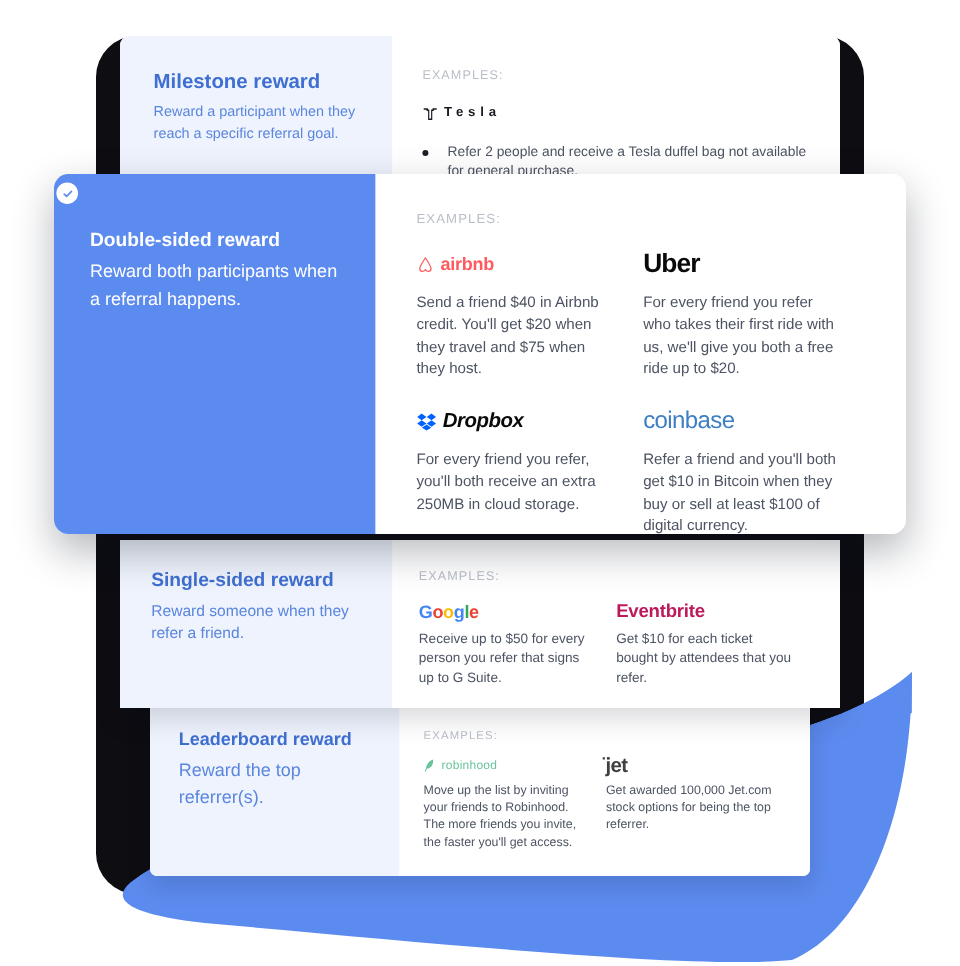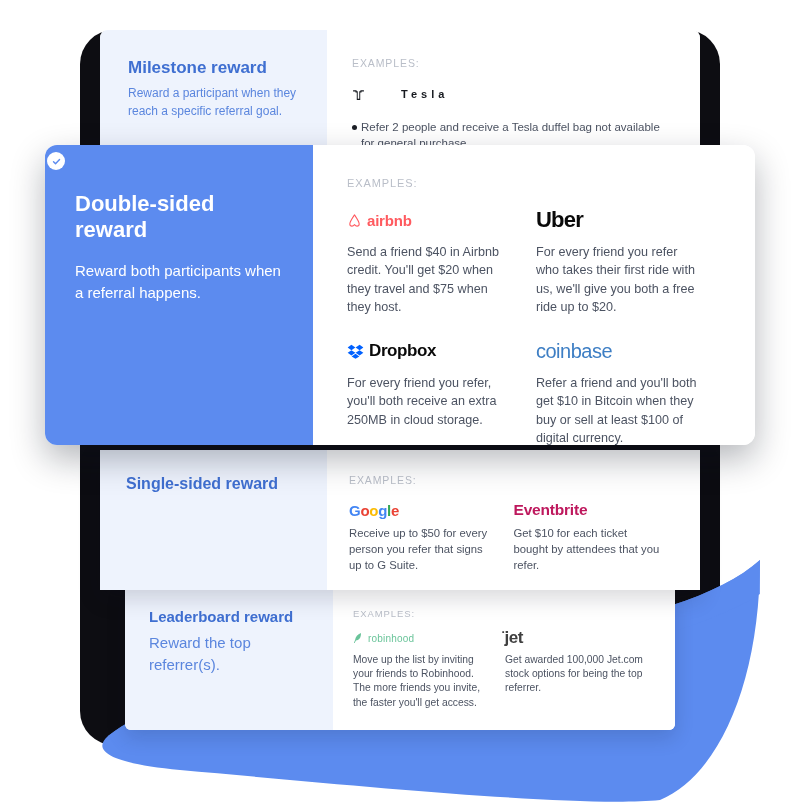--- a/index.html
+++ b/index.html
@@ -82,41 +82,41 @@
   #card-milestone{
     left:100px; top:30px;
     width:600px; height:235px;
     border-radius:8px 8px 0 0;
     z-index:2;
   }
   #card-milestone .left{ flex:0 0 227px; padding-top:28px; }
   #card-milestone .card-title{ font-size:17px; }
   #card-milestone .card-desc{ font-size:12px; }
   #card-milestone .right{ padding-left:25px; padding-top:27px; }
-  .bullet-row{ display:flex; gap:4px; margin-top:14px; }
+  .bullet-row{ display:flex; gap:16px; margin-top:14px; }
   .bullet-dot{
     width:5px;height:5px;border-radius:50%;
     background:#1c1f26; margin-top:6px; flex:0 0 5px;
   }
   .bullet-row .ex-text{ font-size:11.5px; max-width:330px; }
 
   
   #card-double{
     left:45px; top:145px;
     width:710px; height:300px;
     border-radius:12px;
     z-index:6;
     box-shadow:0 14px 34px rgba(10,15,30,.30);
   }
   #card-double .left{
     flex:0 0 268px;
     background:#5c8bef;
     padding:46px 30px 30px 30px;
   }
-  #card-double .card-title{ color:#ffffff; font-size:22px; margin-bottom:16px; }
+  #card-double .card-title{ color:#ffffff; font-size:16px; margin-bottom:6px; }
   #card-double .card-desc{ color:#ffffff; font-size:15px; line-height:1.5; }
   #card-double .right{ padding:32px 30px 24px 34px; }
   #card-double .examples-label{ font-size:11px; margin-bottom:18px; }
   #card-double .ex-grid{ gap:0; }
   #card-double .ex-cell{ width:50%; padding-right:22px; margin-bottom:22px; }
   #card-double .ex-logo{ height:26px; margin-bottom:10px; }
   #card-double .ex-text{ font-size:12.6px; line-height:1.45; }
 
   .check-badge{
     position:absolute;
@@ -157,27 +157,27 @@
   #card-leader .card-desc{ font-size:15px; }
   #card-leader .right{ padding:22px 18px 16px 20px; }
   #card-leader .examples-label{ font-size:9.5px; margin-bottom:10px; }
   #card-leader .ex-cell{ width:50%; padding-right:14px; }
   #card-leader .ex-logo{ height:18px; margin-bottom:6px; }
   #card-leader .ex-text{ font-size:10.3px; line-height:1.38; }
 
   
   .logo-airbnb{ color:#ff5a5f; font-size:15px; font-weight:bold; letter-spacing:-.2px; }
   .logo-uber{ color:#0a0a0a; font-size:22px; font-weight:bold; letter-spacing:-.8px; }
-  .logo-dropbox{ color:#0a0a0a; font-size:17px; font-weight:bold; letter-spacing:-.4px; }
+  .logo-dropbox{ color:#0a0a0a; font-size:17px; font-weight:bold; letter-spacing:-.4px;font-style:italic; }
   .logo-coinbase{ color:#3d7ec4; font-size:20px; letter-spacing:-.5px; }
   .logo-google{ font-size:15px; font-weight:bold; letter-spacing:-.3px; }
   .logo-eventbrite{ color:#be185d; font-size:15.5px; font-weight:bold; letter-spacing:-.2px; }
   .logo-robinhood{ color:#6ac49a; font-size:10px; letter-spacing:.2px; }
   .logo-jet{ color:#404040; font-size:17px; font-weight:bold; letter-spacing:-.5px; }
-  .logo-tesla{ color:#171a20; font-size:11px; letter-spacing:4px; font-weight:bold;margin-left:31px; }
+  .logo-tesla{ color:#171a20; font-size:11px; letter-spacing:4px; font-weight:bold; }
   .logo-mark{ margin-right:5px; display:inline-flex; align-items:center; }
 </style>
 </head>
 <body>
 
 <div id="stage">
 
   <div class="dark-frame"></div>
 
   <div class="blue-wing">
@@ -207,20 +207,21 @@
       <div class="bullet-row">
         <span class="bullet-dot"></span>
         <span class="ex-text">Refer 2 people and receive a Tesla duffel bag not available for general purchase.</span>
       </div>
     </div>
   </div>
 
   <div class="card" id="card-single">
     <div class="left">
       <div class="card-title">Single-sided reward</div>
+      <div class="card-desc">Reward someone when they refer a friend.</div>
     </div>
     <div class="right">
       <div class="examples-label">EXAMPLES:</div>
       <div class="ex-grid">
 
         <div class="ex-cell">
           <div class="ex-logo">
             <span class="logo-google"><span style="color:#4285f4">G</span><span style="color:#ea4335">o</span><span style="color:#fbbc05">o</span><span style="color:#4285f4">g</span><span style="color:#34a853">l</span><span style="color:#ea4335">e</span></span>
           </div>
           <div class="ex-text">Receive up to $50 for every person you refer that signs up to G Suite.</div>

